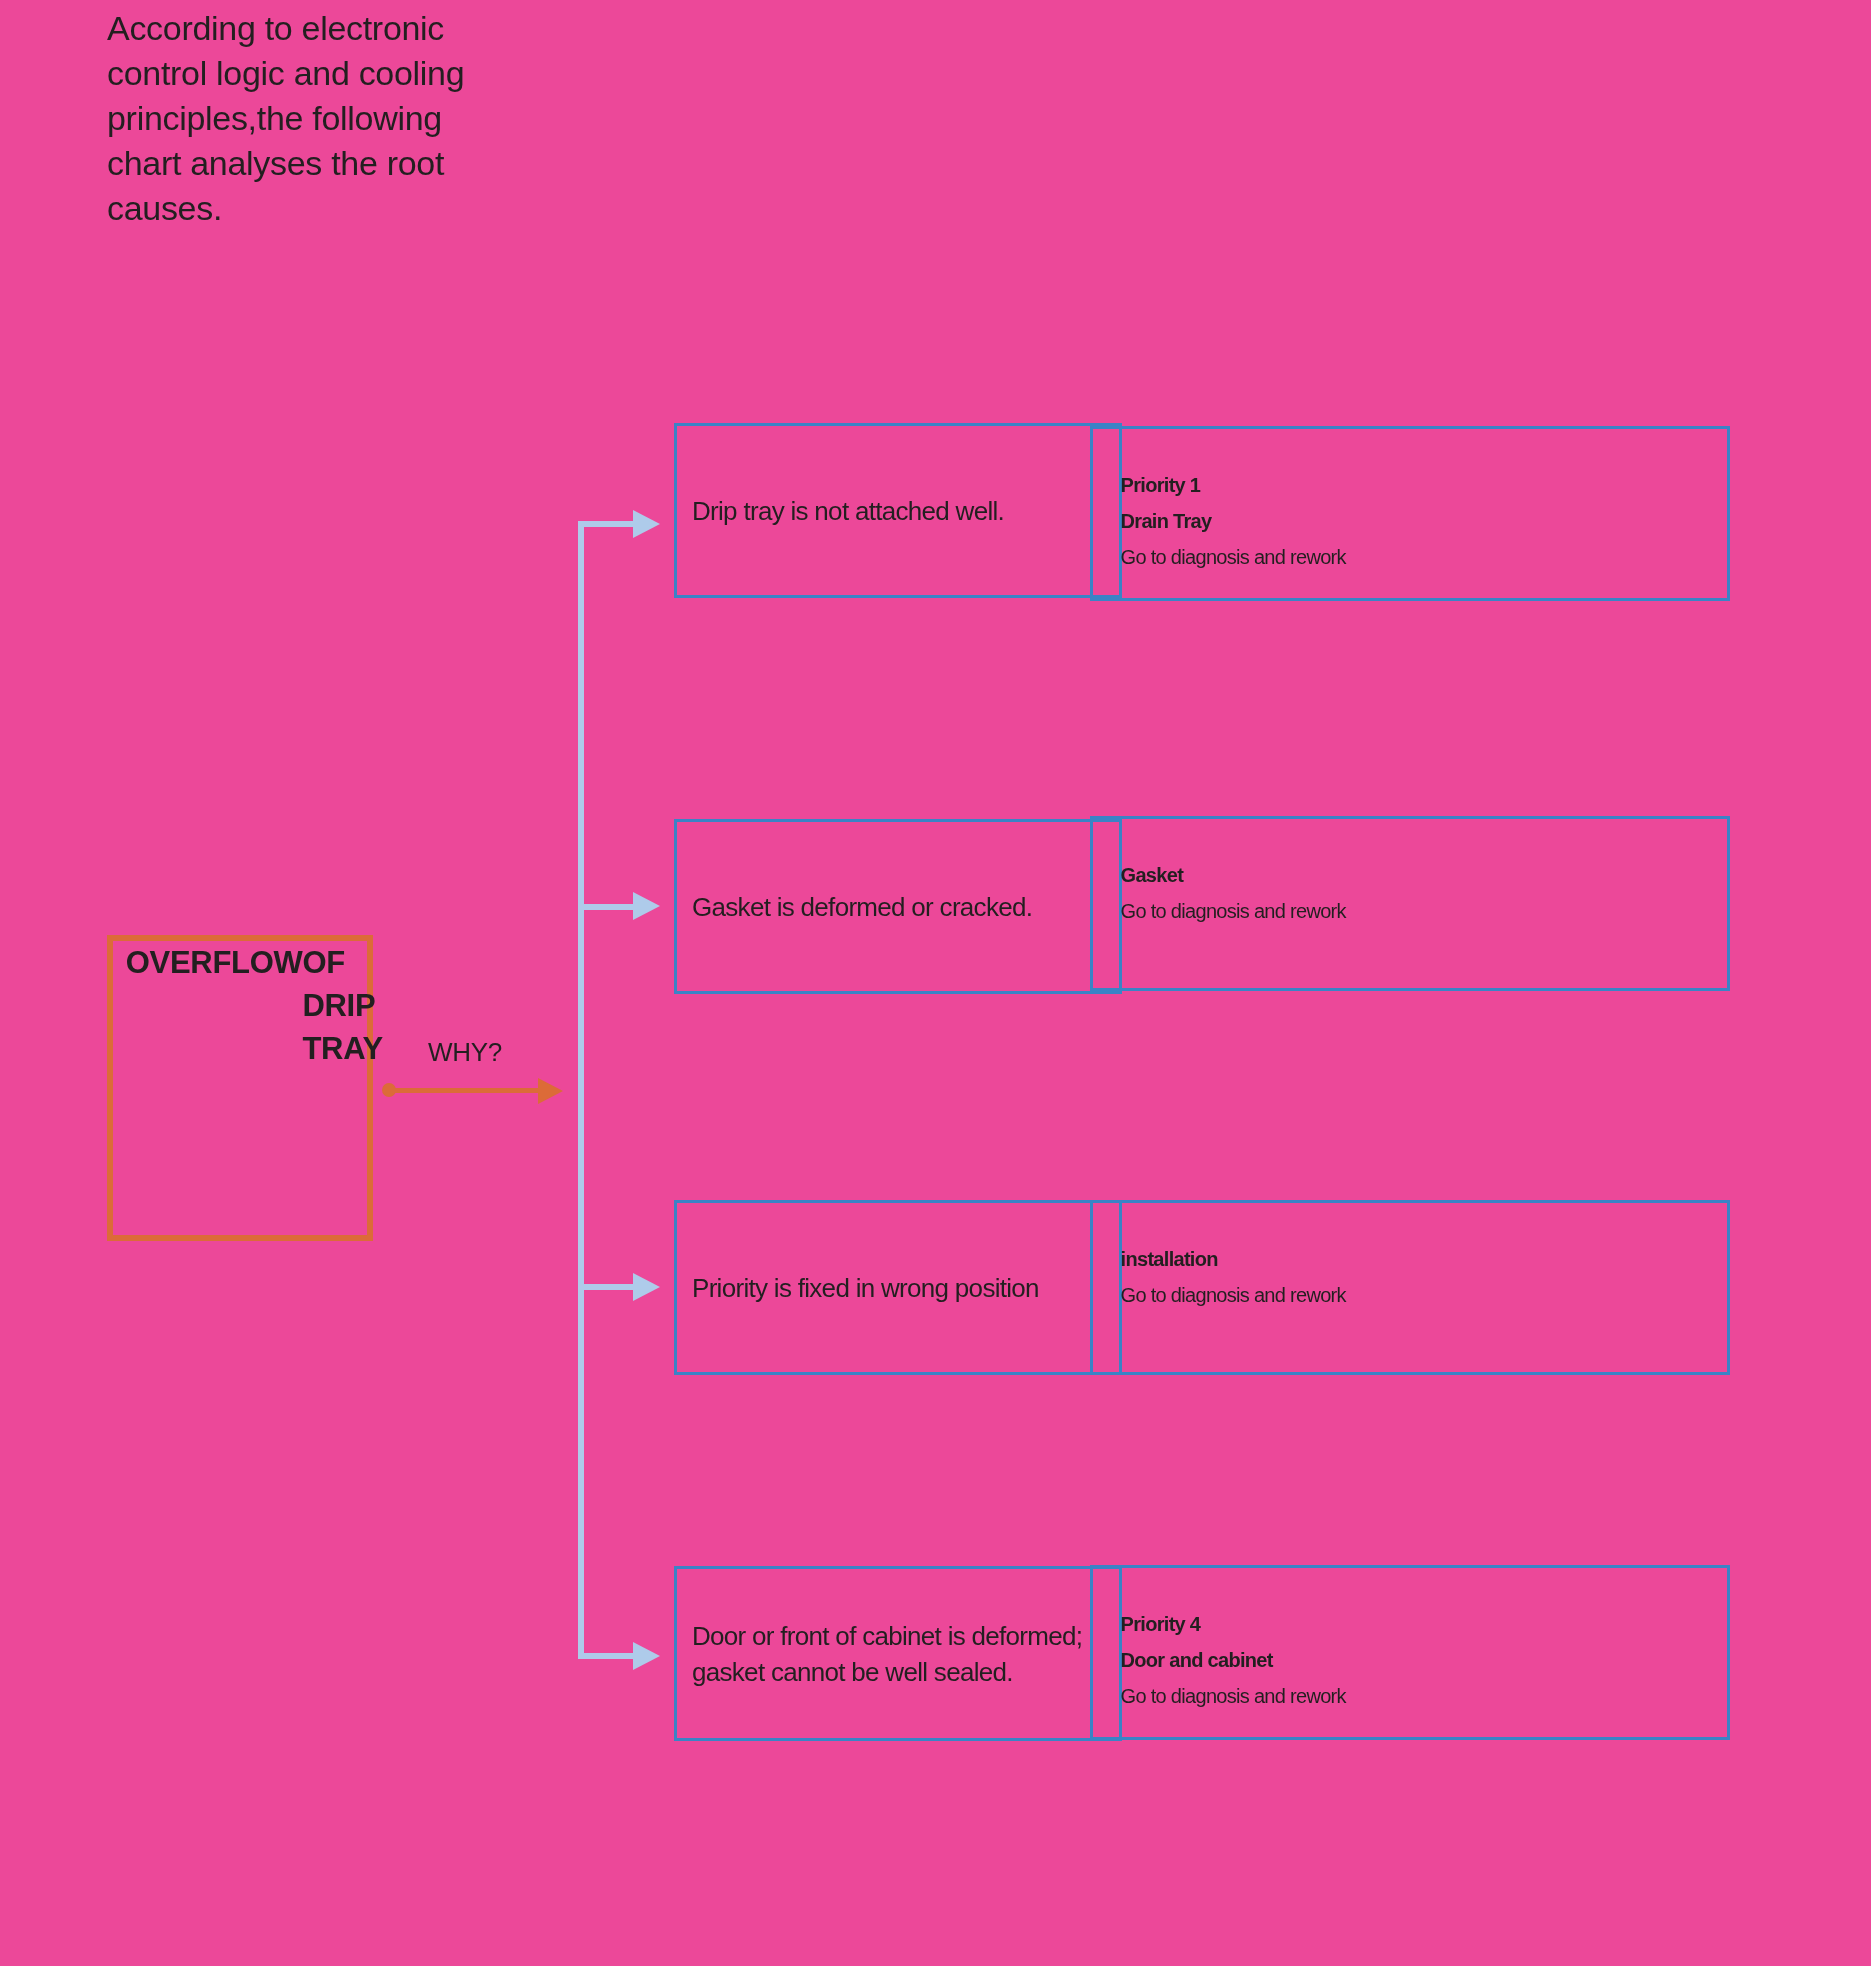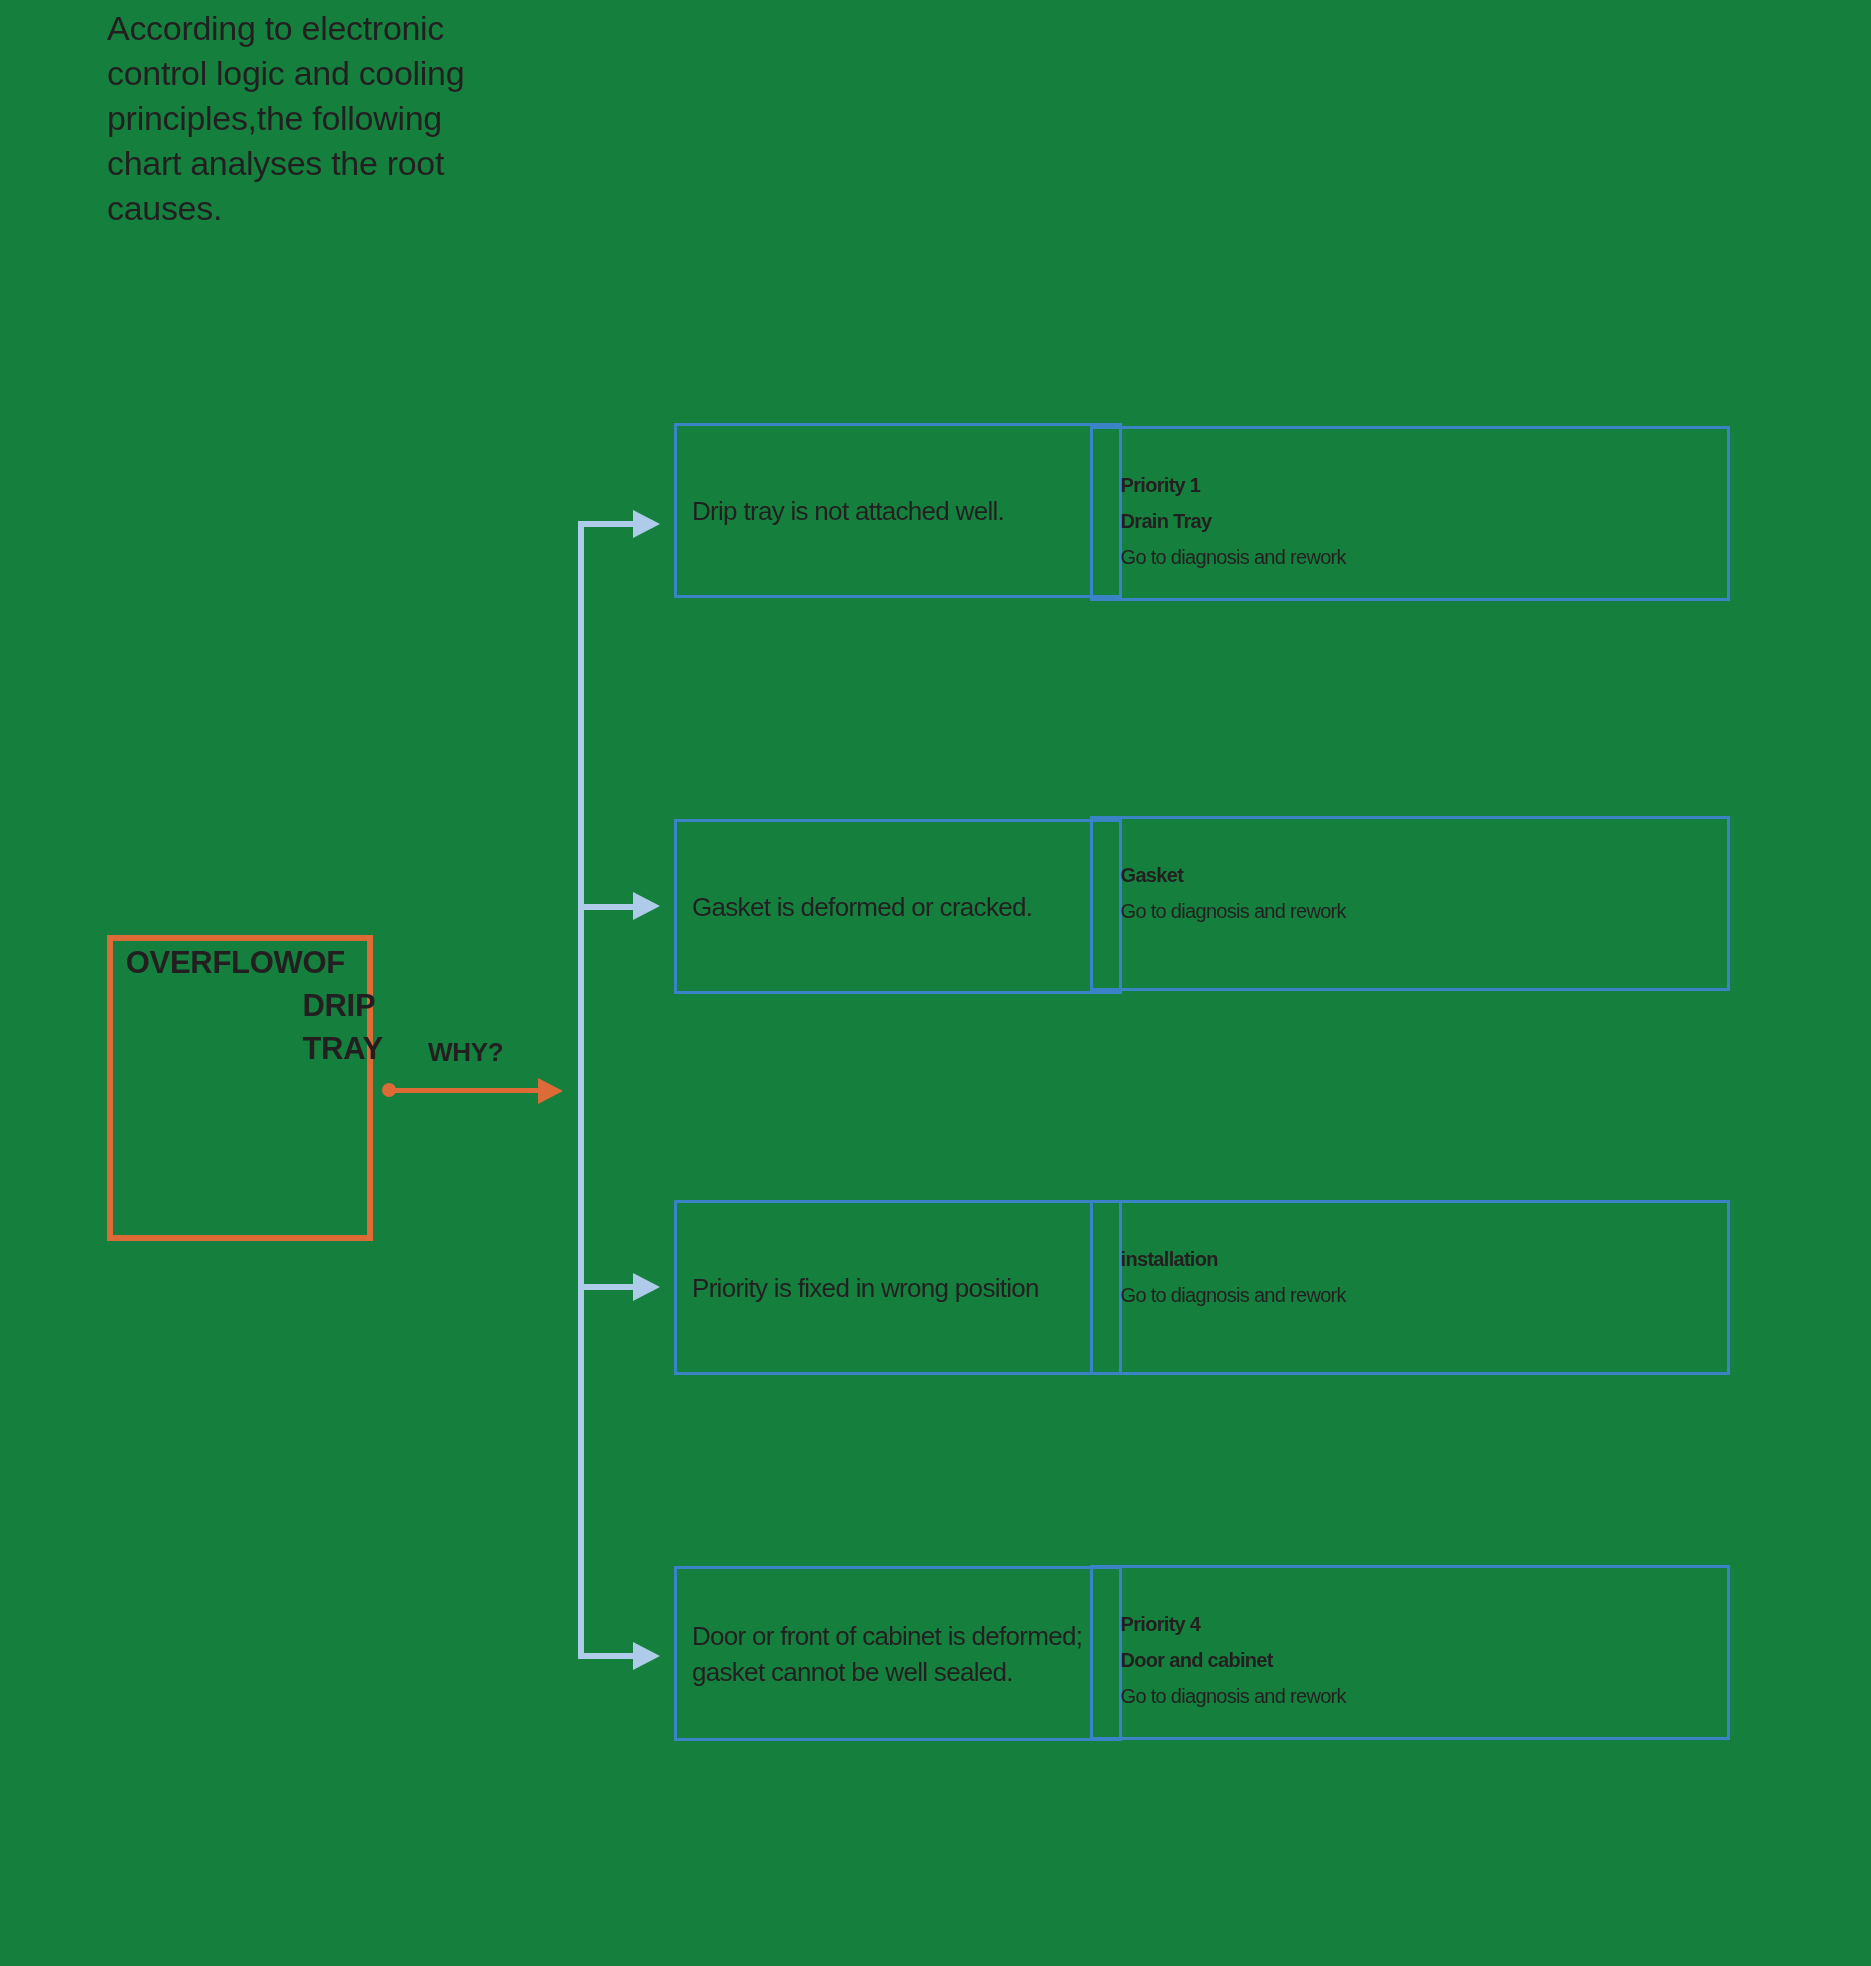--- a/index.html
+++ b/index.html
@@ -4,21 +4,21 @@
 <style>
   html, body {
     margin: 0;
     padding: 0;
     background: #ffffff;
   }
   #page {
     position: relative;
     width: 1872px;
     height: 1967px;
-    background: #15803d;
+    background: #ec4899;
     font-family: "Liberation Sans", sans-serif;
     color: #231F20;
     overflow: hidden;
   }
 
   
   .intro {
     position: absolute;
     left: 107px;
     top: 5.7px;
@@ -45,21 +45,21 @@
     font-size: 31px;
     line-height: 43px;
     letter-spacing: -0.3px;
   }
 
   
   .why-label {
     position: absolute;
     left: 428px;
     top: 1037px;
-    font-weight: bold;
+    font-weight: normal;
     font-size: 26px;
     letter-spacing: -0.3px;
   }
   .why-dot {
     position: absolute;
     left: 382px;
     top: 1083px;
     width: 14.3px;
     height: 14.3px;
     border-radius: 50%;

